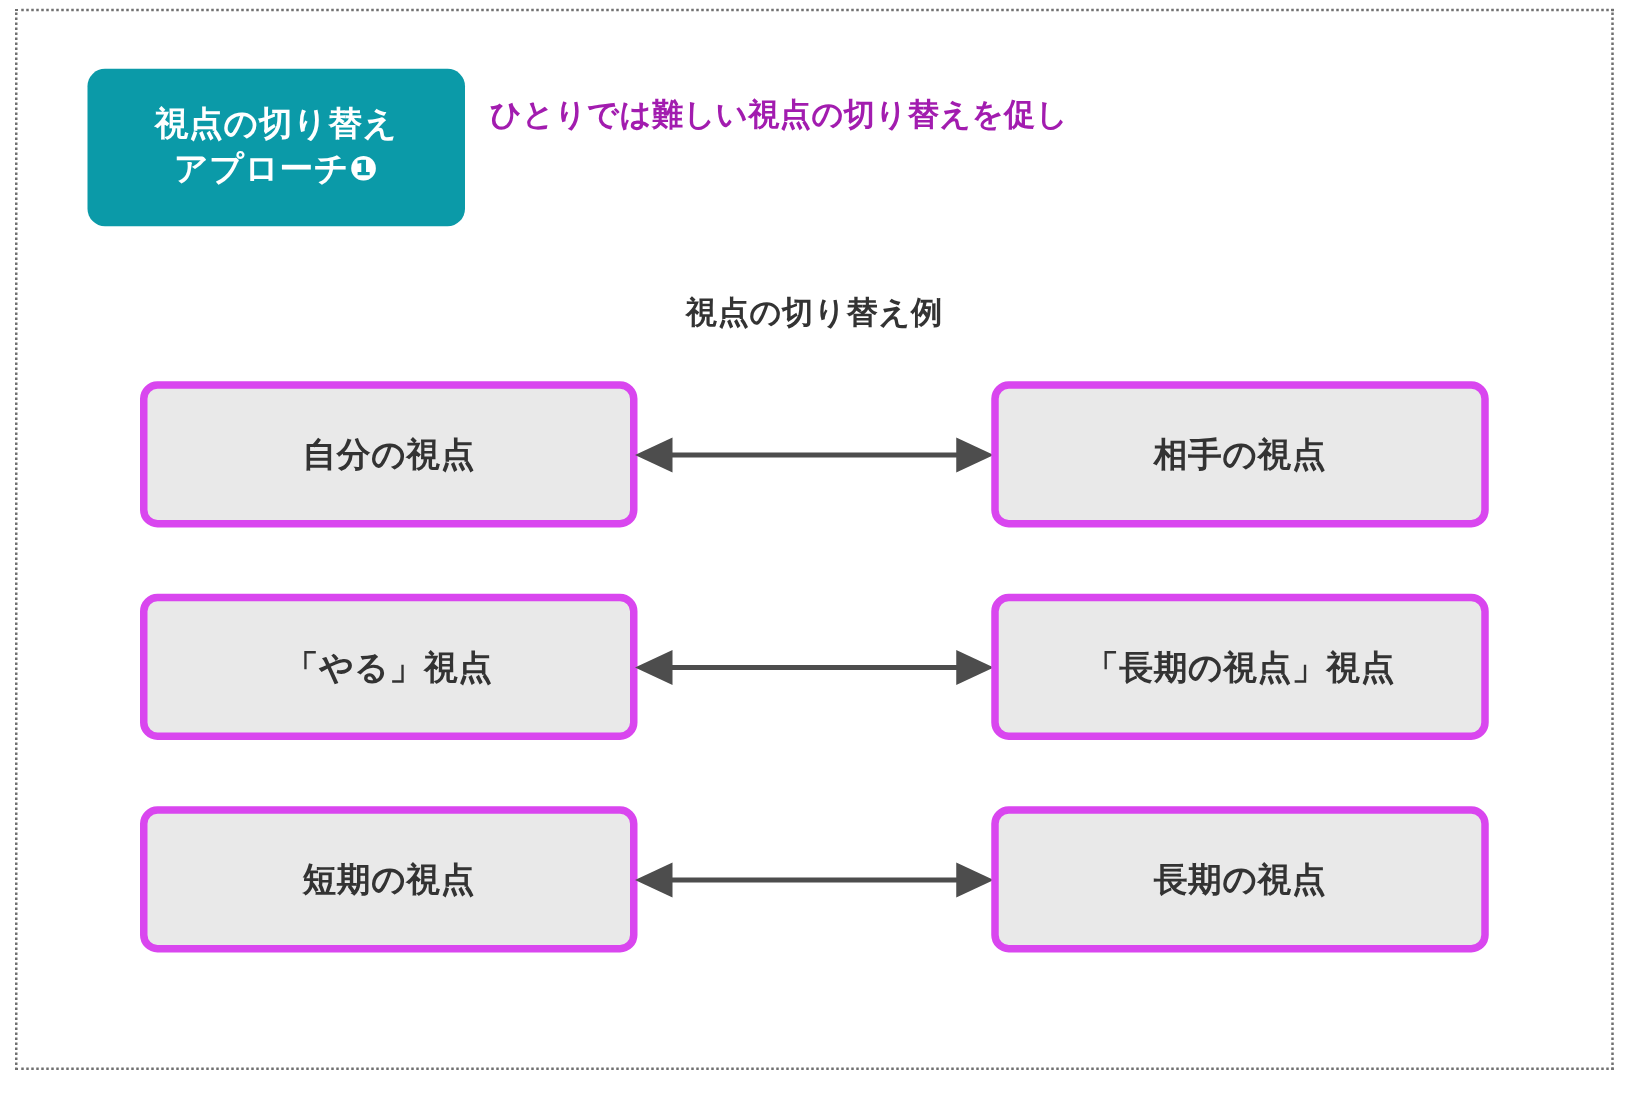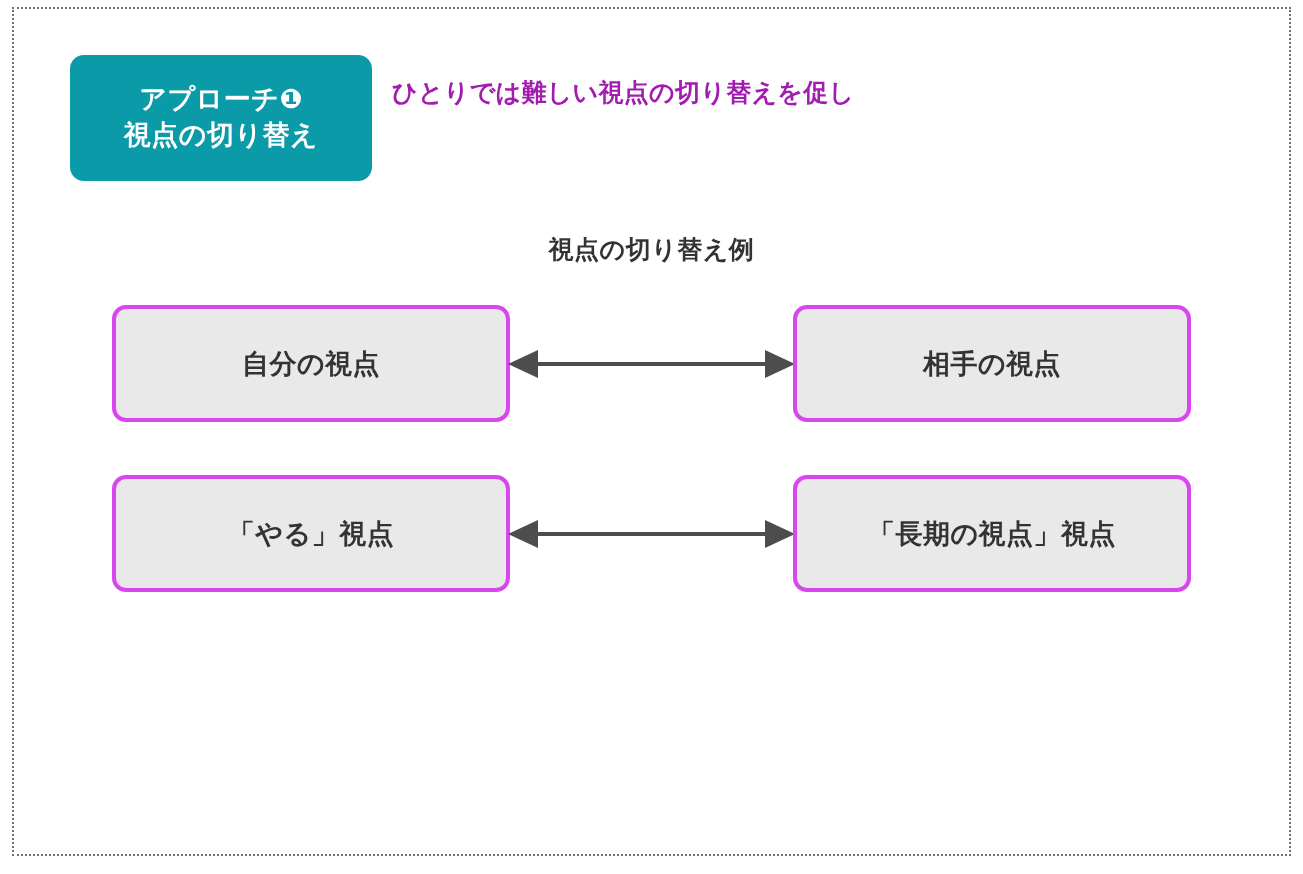--- a/index.html
+++ b/index.html
@@ -112,21 +112,21 @@
   .pair-row.row-0 { top: 305px; }
   .pair-row.row-1 { top: 475px; font-family: Liberation Mono, monospace; }
   .pair-row.row-2 { top: 645px; }
 
   .node-box {
     position: absolute;
     top: 0;
     width: 398px;
     height: 117px;
     background: #e9e9e9;
-    border: 4px solid #d946ef;
+    border: 6px solid #d946ef;
     border-radius: 14px;
     box-sizing: border-box;
     display: flex;
     align-items: center;
     justify-content: center;
   }
   .node-box.left  { left: 0; }
   .node-box.right { left: 681px; }
 
   .node-label {
@@ -149,22 +149,22 @@
 </head>
 <body>
 
 <div class="slide">
 
   <div class="dotted-frame"></div>
 
   <div class="header">
 
     <div class="approach-badge">
+      <div class="badge-line">視点の切り替え</div>
       <div class="badge-line">アプローチ❶</div>
-      <div class="badge-line">視点の切り替え</div>
     </div>
 
     <div class="header-text">
       <div class="head-line">ひとりでは難しい視点の切り替えを促し</div>
     </div>
 
   </div>
 
   <div class="section-title">視点の切り替え例</div>
 
@@ -195,16 +195,31 @@
           <line x1="26" y1="21" x2="261" y2="21" stroke="#4d4d4d" stroke-width="4"></line>
           <polygon points="0,21 30,7 30,35" fill="#4d4d4d"></polygon>
           <polygon points="287,21 257,7 257,35" fill="#4d4d4d"></polygon>
         </svg>
       </div>
       <div class="node-box right">
         <span class="node-label">「長期の視点」視点</span>
       </div>
     </div>
 
+    <div class="pair-row row-2">
+      <div class="node-box left">
+        <span class="node-label">短期の視点</span>
+      </div>
+      <div class="arrow-wrap">
+        <svg width="287" height="42" viewBox="0 0 287 42" aria-hidden="true">
+          <line x1="26" y1="21" x2="261" y2="21" stroke="#4d4d4d" stroke-width="4"></line>
+          <polygon points="0,21 30,7 30,35" fill="#4d4d4d"></polygon>
+          <polygon points="287,21 257,7 257,35" fill="#4d4d4d"></polygon>
+        </svg>
+      </div>
+      <div class="node-box right">
+        <span class="node-label">長期の視点</span>
+      </div>
+    </div>
 
   </div>
 
 </div>
 
 </body></html>

